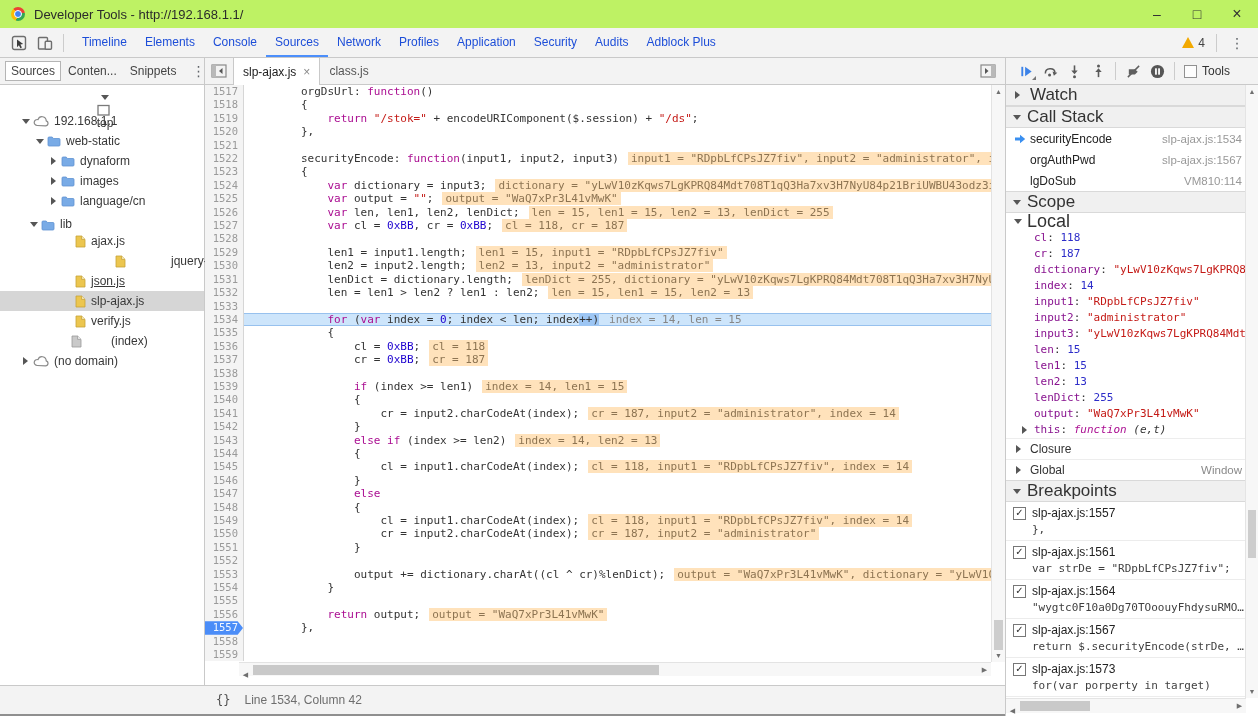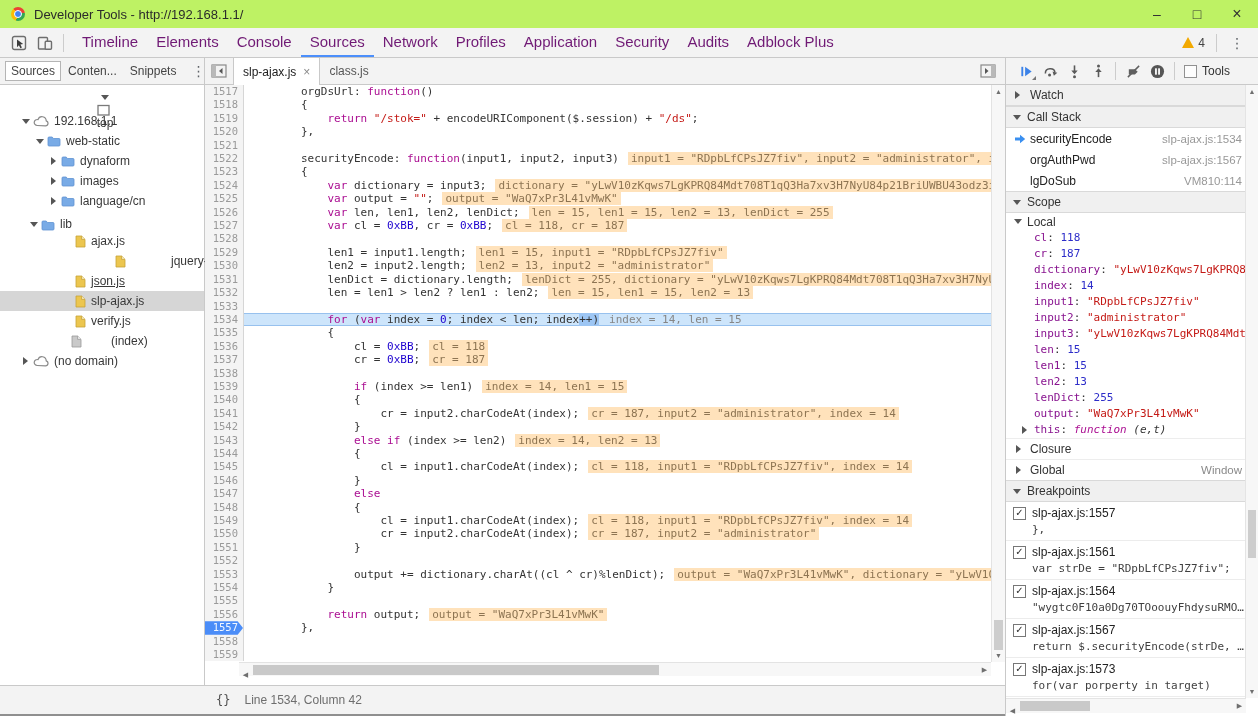--- a/index.html
+++ b/index.html
@@ -11,21 +11,21 @@
     background:conic-gradient(from -40deg,#ea4335 0 33%,#34a853 0 66%,#fbbc05 0 100%)}
   #chromeicon::after{content:'';position:absolute;inset:3px;background:#4285f4;border:1.5px solid #fff;border-radius:50%}
   #wintitle{font-size:13px;color:#2b2b2b}
   .winctl{position:absolute;top:0;width:38px;height:28px;text-align:center;line-height:28px;font-size:14px;color:#333}
   
   #maintoolbar{position:absolute;left:0;top:28px;width:1258px;height:30px;background:#f3f3f3;
     border-bottom:1px solid #c9c9c9;display:flex;align-items:center;box-sizing:border-box}
   .tbico{width:26px;height:24px;display:flex;align-items:center;justify-content:center}
   .vsep{width:1px;height:18px;background:#ccc;margin:0 5px}
   #main-tabs{display:flex;height:100%;margin-left:4px}
-  .mtab{padding:0 9px;line-height:28px;font-size:15px;color:#701a75;white-space:nowrap}
+  .mtab{padding:0 9px;line-height:28px;font-size:12px;color:#1d4ed8;white-space:nowrap}
   .mtab.active{box-shadow:inset 0 -2px 0 #4c8ffb}
   #tb-right{margin-left:auto;display:flex;align-items:center;padding-right:6px}
   .warn-tri{width:0;height:0;border-left:6px solid transparent;border-right:6px solid transparent;
     border-bottom:11px solid #f2a900;margin-right:4px}
   #warncount{font-size:12px;color:#444;margin-right:6px}
   .dots{font-size:14px;color:#5f6368;padding:0 8px}
   
   #navigator{position:absolute;left:0;top:58px;width:205px;height:627px;background:#fff;
     border-right:1px solid #c9c9c9;box-sizing:border-box}
   #nav-tabbar{height:27px;background:#f3f3f3;border-bottom:1px solid #c9c9c9;display:flex;
@@ -76,28 +76,28 @@
   
   #sidebar{position:absolute;left:1005px;top:58px;width:253px;height:658px;background:#fff;
     border-left:1px solid #c9c9c9;box-sizing:border-box}
   #dbgbar{height:27px;background:#f3f3f3;border-bottom:1px solid #c9c9c9;display:flex;align-items:center;
     box-sizing:border-box;padding:0 4px 0 8px}
   .dbg{width:24px;height:22px;display:flex;align-items:center;justify-content:center;position:relative}
   .corner{position:absolute;right:2px;bottom:2px;width:0;height:0;border-left:4px solid transparent;border-bottom:4px solid #777}
   #asyncbox{width:11px;height:11px;border:1px solid #919191;background:#fdfdfd;margin:0 5px 0 4px}
   #asynclabel{font-size:12px;color:#333}
   .shdr{height:20px;background:#f0f0f0;border-bottom:1px solid #d9d9d9;display:flex;align-items:center;
-    padding-left:7px;font-size:12px;color:#333}
+    padding-left:7px;font-size:17px;color:#333}
   .shdr .tri-d,.shdr .tri-r{margin-right:6px}
   .shdr + .shdr{border-top:1px solid #d9d9d9}
   .csrow{height:21px;display:flex;align-items:center;padding:0 16px 0 6px;font-size:12px;background:#fff}
   .csname{color:#222;margin-left:2px}
   .csloc{margin-left:auto;color:#989898;font-size:11.5px}
   .csarr{width:16px;display:flex;justify-content:center}
-  .scopehdr{height:17px;display:flex;align-items:center;padding-left:8px;font-size:12px;color:#333}
+  .scopehdr{height:17px;display:flex;align-items:center;padding-left:8px;font-size:18px;color:#333}
   .lrow{height:16px;line-height:16px;padding-left:28px;font-family:"DejaVu Sans Mono","Liberation Mono",monospace;
     font-size:11px;white-space:nowrap;overflow:hidden}
   .vn{color:#88138f}.vv-num{color:#2d2dc9}.vv-str{color:#c41a16}
   .thisrow{padding-left:14px}
   .fn-kw{color:#aa0d91;font-style:italic}.fn-sig{color:#333;font-style:italic}
   .scrow{height:20px;display:flex;align-items:center;padding:0 16px 0 8px;font-size:12px;color:#333;border-top:1px solid #ededed}
   .scrow .right{margin-left:auto;color:#8a8a8a;font-size:11.5px}
   .bprow{padding:4px 4px 4px 7px;border-bottom:1px solid #ececec;font-size:12px;background:#fff}
   .bptop{display:flex;align-items:center}
   .bpchk{width:11px;height:11px;border:1px solid #777;background:#fff;font-size:10px;line-height:10px;

